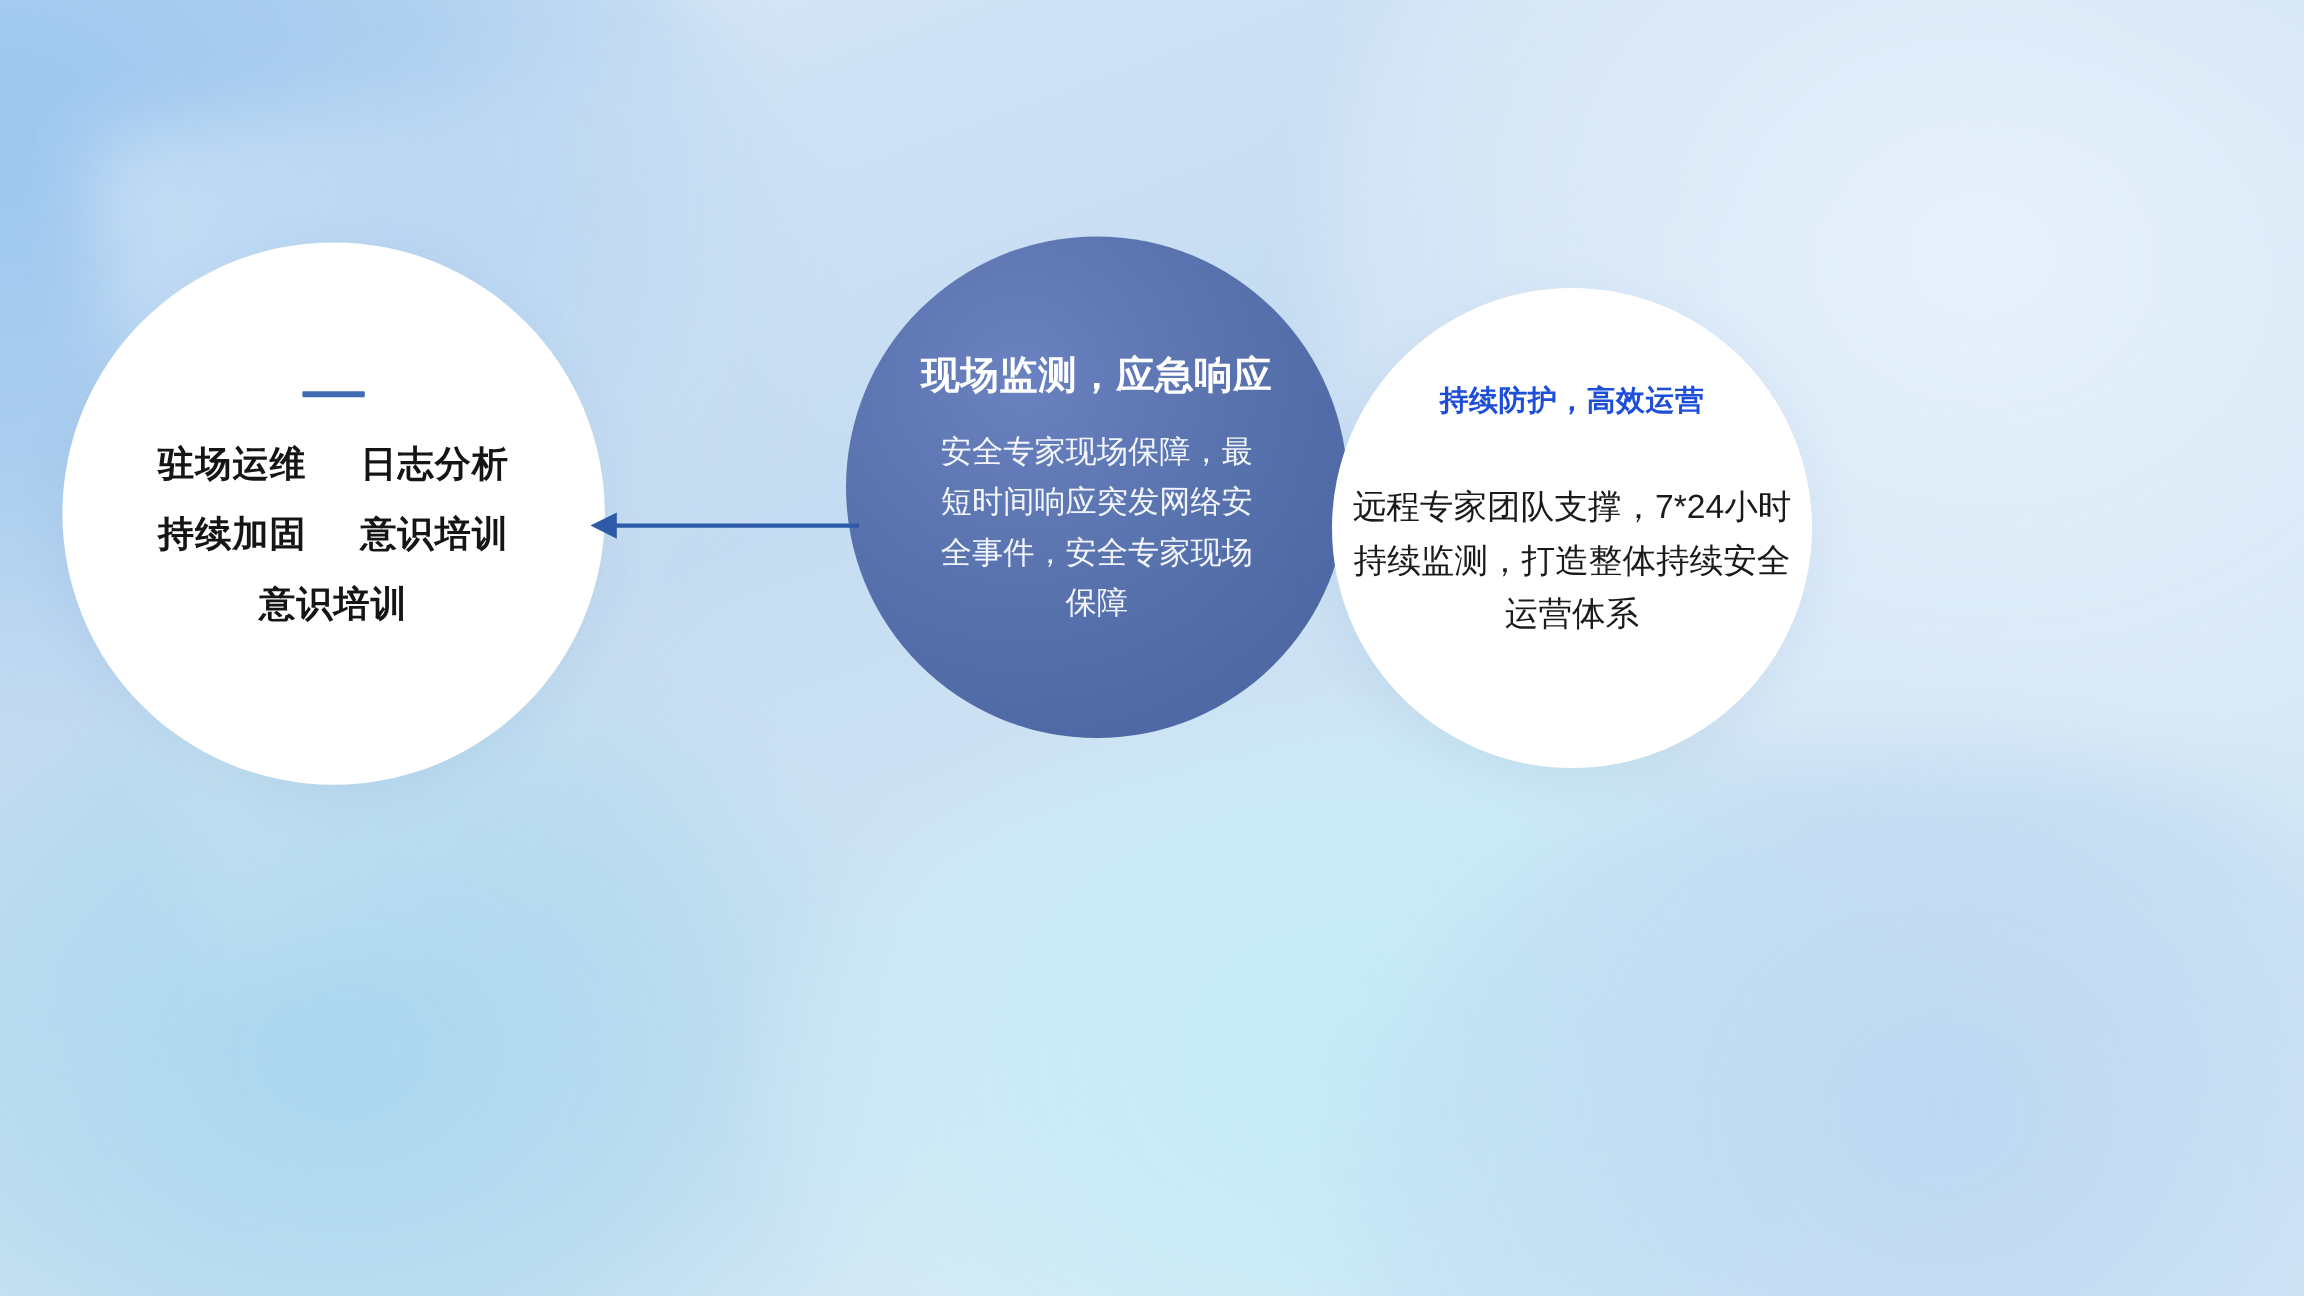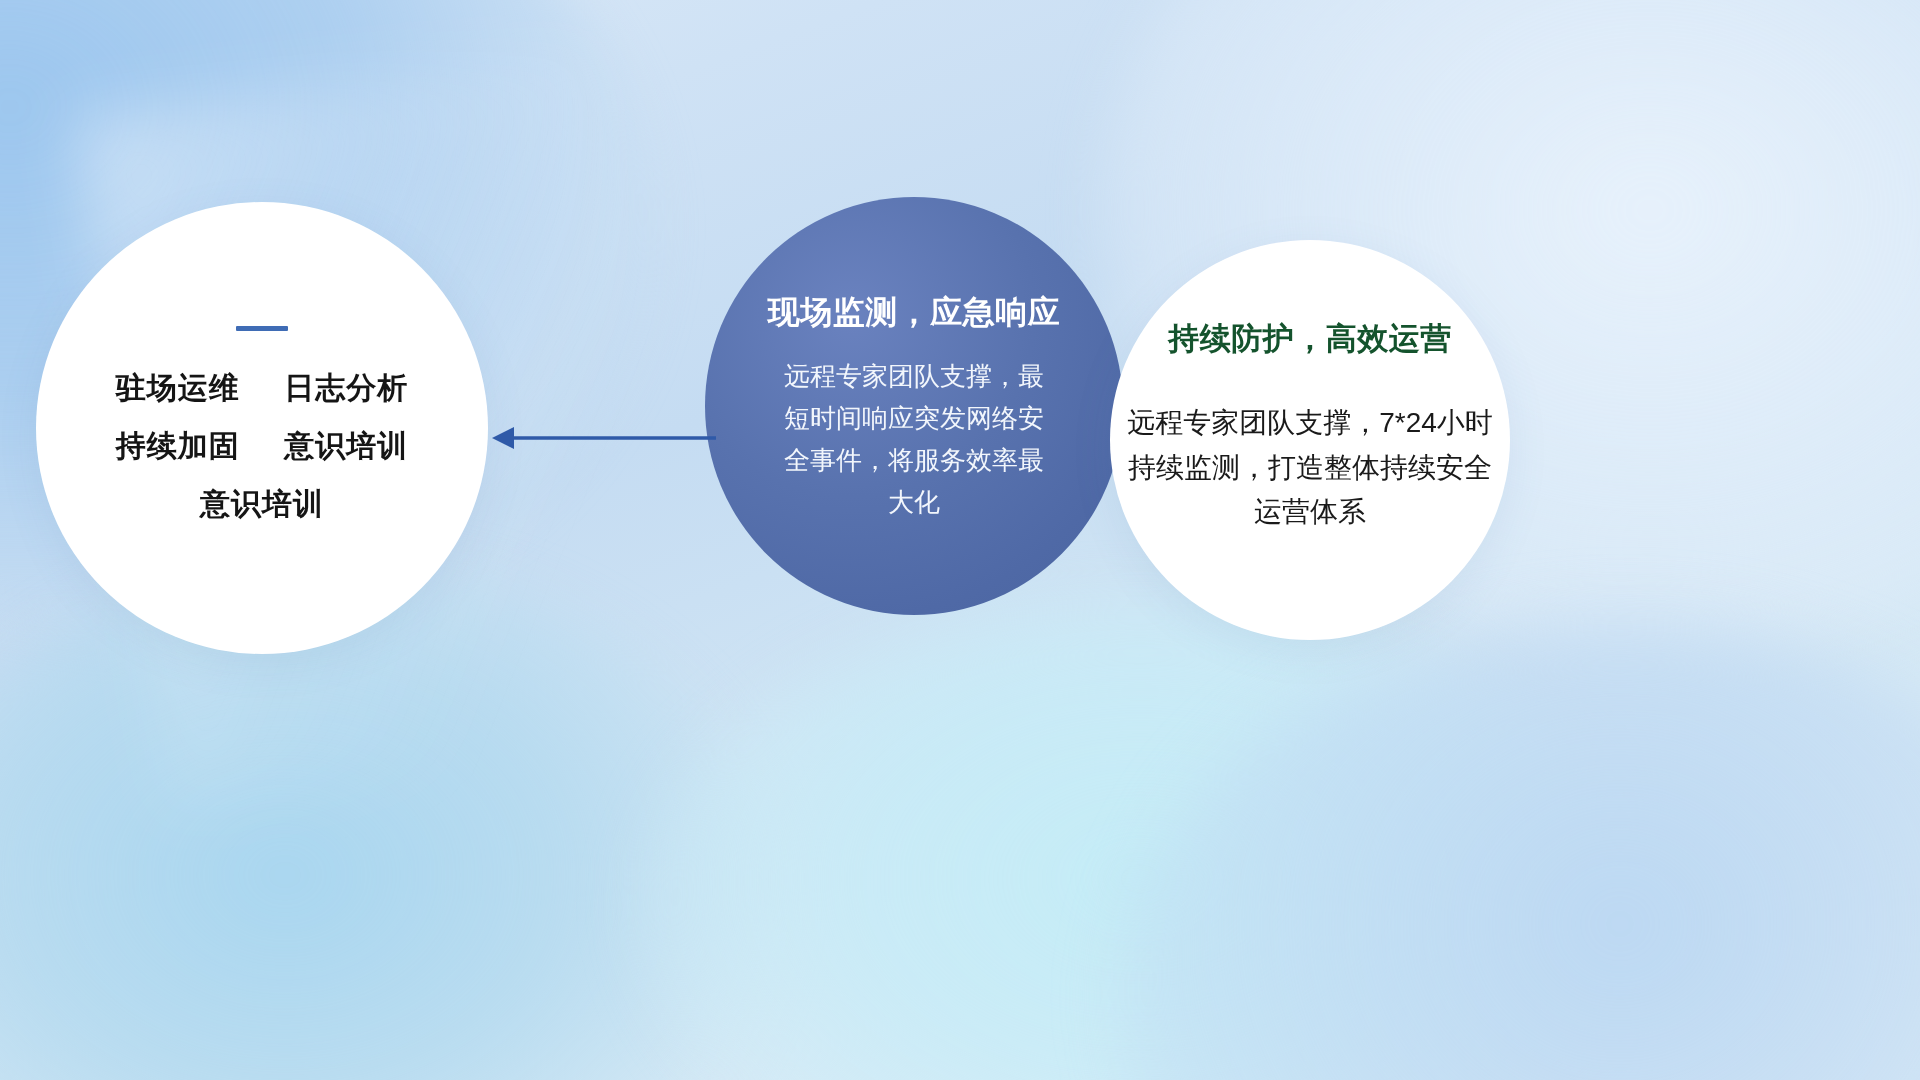--- a/index.html
+++ b/index.html
@@ -59,21 +59,21 @@
 
   .circle {
     position:absolute; border-radius:50%;
     display:flex; flex-direction:column;
     align-items:center; justify-content:center;
     text-align:center;
   }
 
   
   #circle-left {
-    left:36px; top:202px; width:452px; height:452px;
+    left:52px; top:202px; width:452px; height:452px;
     background:#ffffff;
     box-shadow:0 10px 40px rgba(90,130,180,0.10);
     padding:0 36px;
   }
   #circle-left .dash {
     width:52px; height:5px; background:#3f6cb5; border-radius:1px;
     margin-bottom:42px;
   }
   #circle-left .tag-row {
     font-size:30px; font-weight:bold; color:#151515;
@@ -102,21 +102,21 @@
 
   
   #circle-right {
     left:1110px; top:240px; width:400px; height:400px;
     background:#ffffff;
     box-shadow:0 10px 40px rgba(90,130,180,0.10);
     z-index:3;
     padding:0 18px;
   }
   #circle-right .c-title {
-    font-size:31px; font-weight:bold; color:#14532d;
+    font-size:24px; font-weight:bold; color:#1d4ed8;
     letter-spacing:0.5px; white-space:nowrap;
     position:absolute; top:78px; left:50%; transform:translateX(-50%);
   }
   #circle-right .c-body {
     font-size:28px; color:#1a1a1a; line-height:1.6;
     margin-top:56px; width:372px;
   }
 
   
   #arrow-connector {
@@ -159,21 +159,21 @@
 
   <div id="arrow-connector">
     <svg width="224" height="40" viewBox="0 0 224 40" aria-hidden="true">
       <line x1="224" y1="20" x2="16" y2="20" stroke="#2f5aa8" stroke-width="3.4"></line>
       <polygon points="0,20 22,9 22,31" fill="#2f5aa8"></polygon>
     </svg>
   </div>
 
   <div class="circle" id="circle-mid">
     <div class="c-title">现场监测，应急响应</div>
-    <div class="c-body">远程专家团队支撑，最短时间响应突发网络安全事件，将服务效率最大化</div>
+    <div class="c-body">安全专家现场保障，最短时间响应突发网络安全事件，安全专家现场保障</div>
   </div>
 
   <div class="circle" id="circle-right">
     <div class="c-title">持续防护，高效运营</div>
     <div class="c-body">远程专家团队支撑，7*24小时持续监测，打造整体持续安全运营体系</div>
   </div>
 
 </div>
 
 </body></html>

